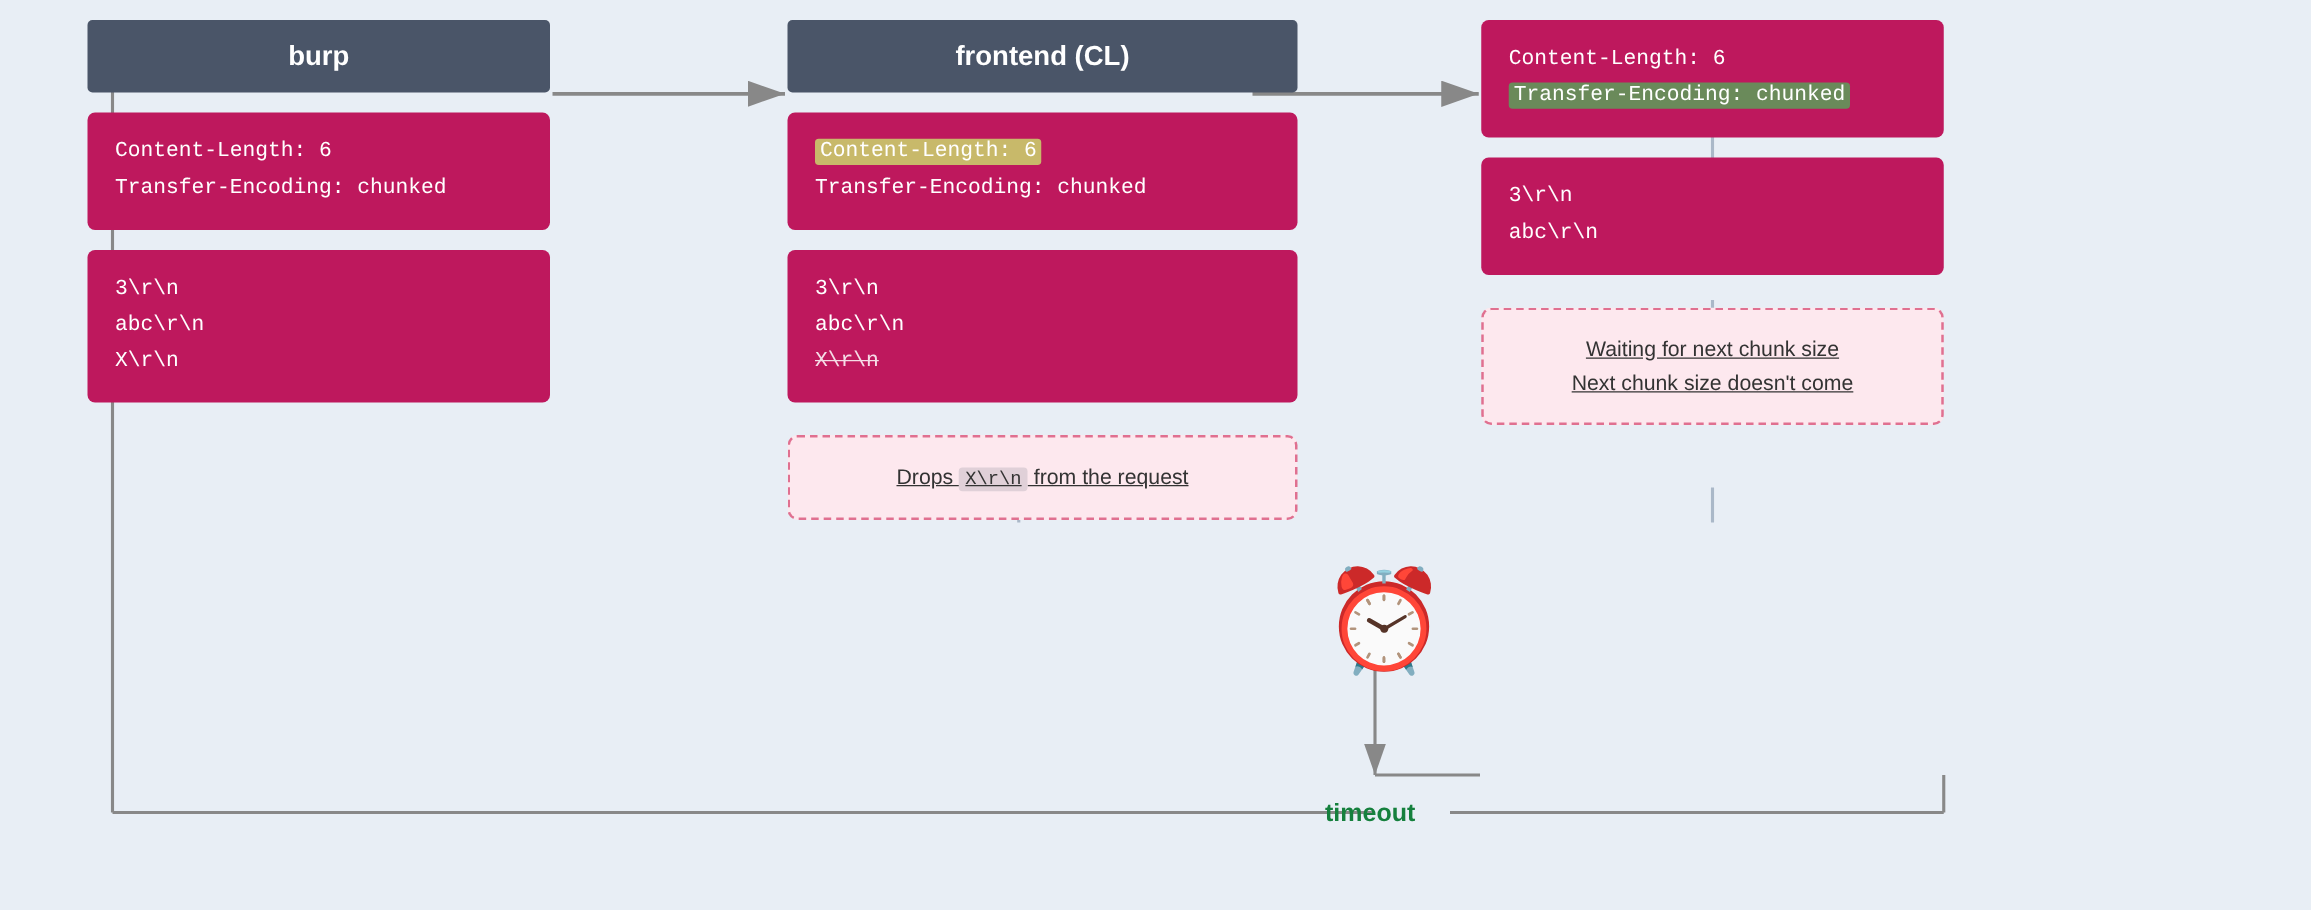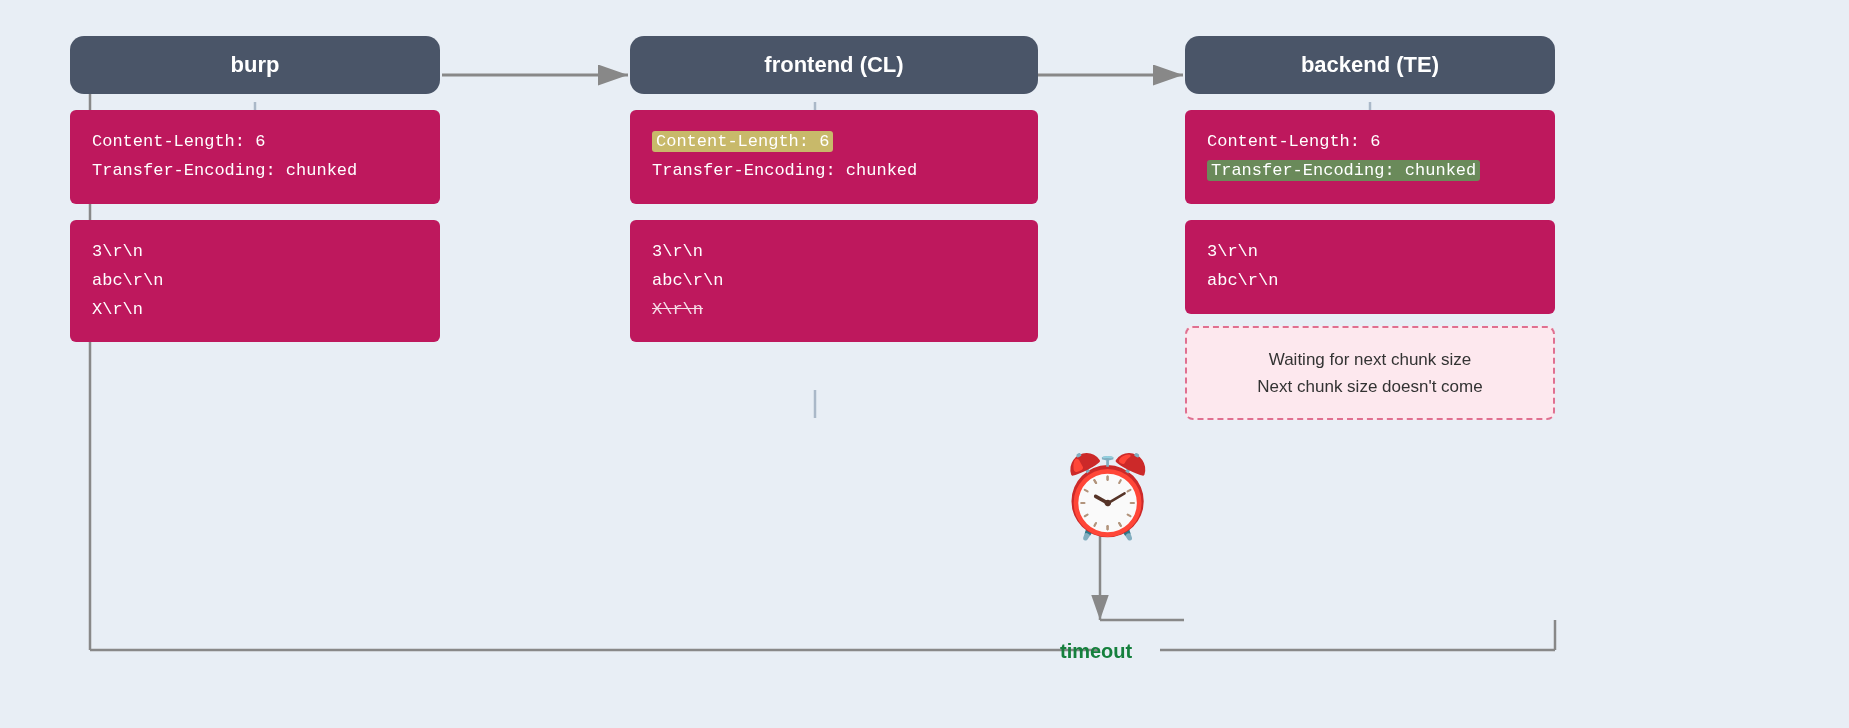--- a/index.html
+++ b/index.html
@@ -35,22 +35,22 @@
     
     .header-box {
       background: #4a5568;
       color: #fff;
       font-family: Arial, sans-serif;
       font-size: 22px;
       font-weight: bold;
       text-align: center;
       padding: 16px 20px;
       width: 100%;
-      border-radius: 14px;
-      margin-top: 36px;
+      border-radius: 4px;
+      margin-top: 16px;
     }
 
     
     .content-box {
       background: #be185d;
       color: #fff;
       font-size: 17px;
       padding: 18px 22px;
       width: 100%;
       border-radius: 6px;
@@ -87,22 +87,23 @@
     .note-box {
       border: 2px dashed #e07090;
       background: #fde8ee;
       border-radius: 8px;
       padding: 18px 22px;
       width: 100%;
       font-family: Arial, sans-serif;
       font-size: 17px;
       color: #333;
       text-align: center;
-      margin-top: 12px;
+      margin-top: 26px;
       line-height: 1.6;
+      text-decoration: underline;
     }
 
     .note-box .inline-code {
       background: #e0d0d8;
       border-radius: 3px;
       padding: 1px 5px;
       font-family: 'Courier New', monospace;
       font-size: 15px;
     }
 
@@ -194,24 +195,26 @@
       <span class="line"><span class="hl-yellow">Content-Length: 6</span></span>
       <span class="line">Transfer-Encoding: chunked</span>
     </div>
 
     <div class="content-box">
       <span class="line">3\r\n</span>
       <span class="line">abc\r\n</span>
       <span class="line hl-strikethrough">X\r\n</span>
     </div>
 
+    <div class="note-box">
+      Drops <span class="inline-code">X\r\n</span> from the request
+    </div>
   </div>
 
   <div class="col col-backend">
-    <div class="header-box">backend (TE)</div>
 
     <div class="content-box">
       <span class="line">Content-Length: 6</span>
       <span class="line"><span class="hl-green">Transfer-Encoding: chunked</span></span>
     </div>
 
     <div class="content-box">
       <span class="line">3\r\n</span>
       <span class="line">abc\r\n</span>
     </div>

